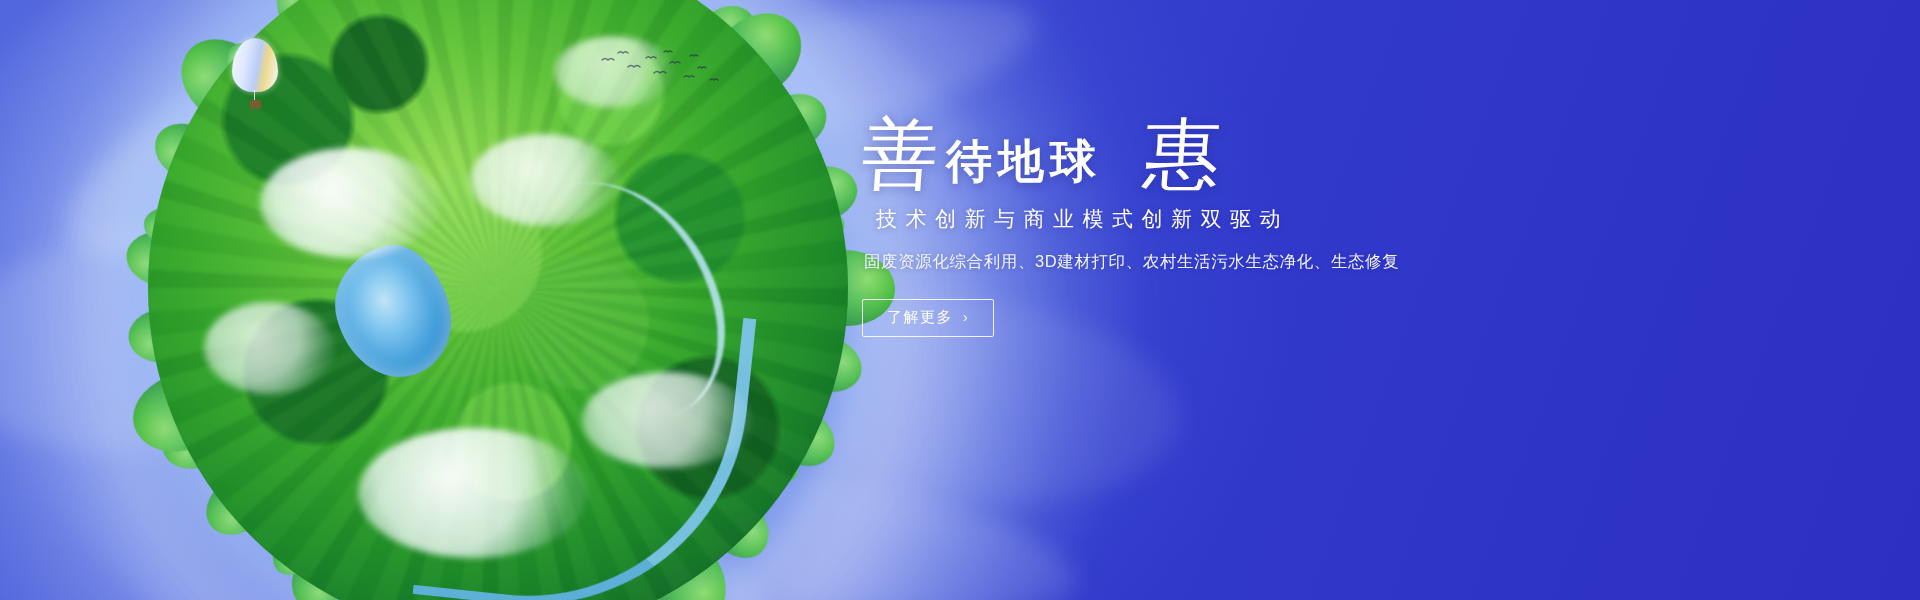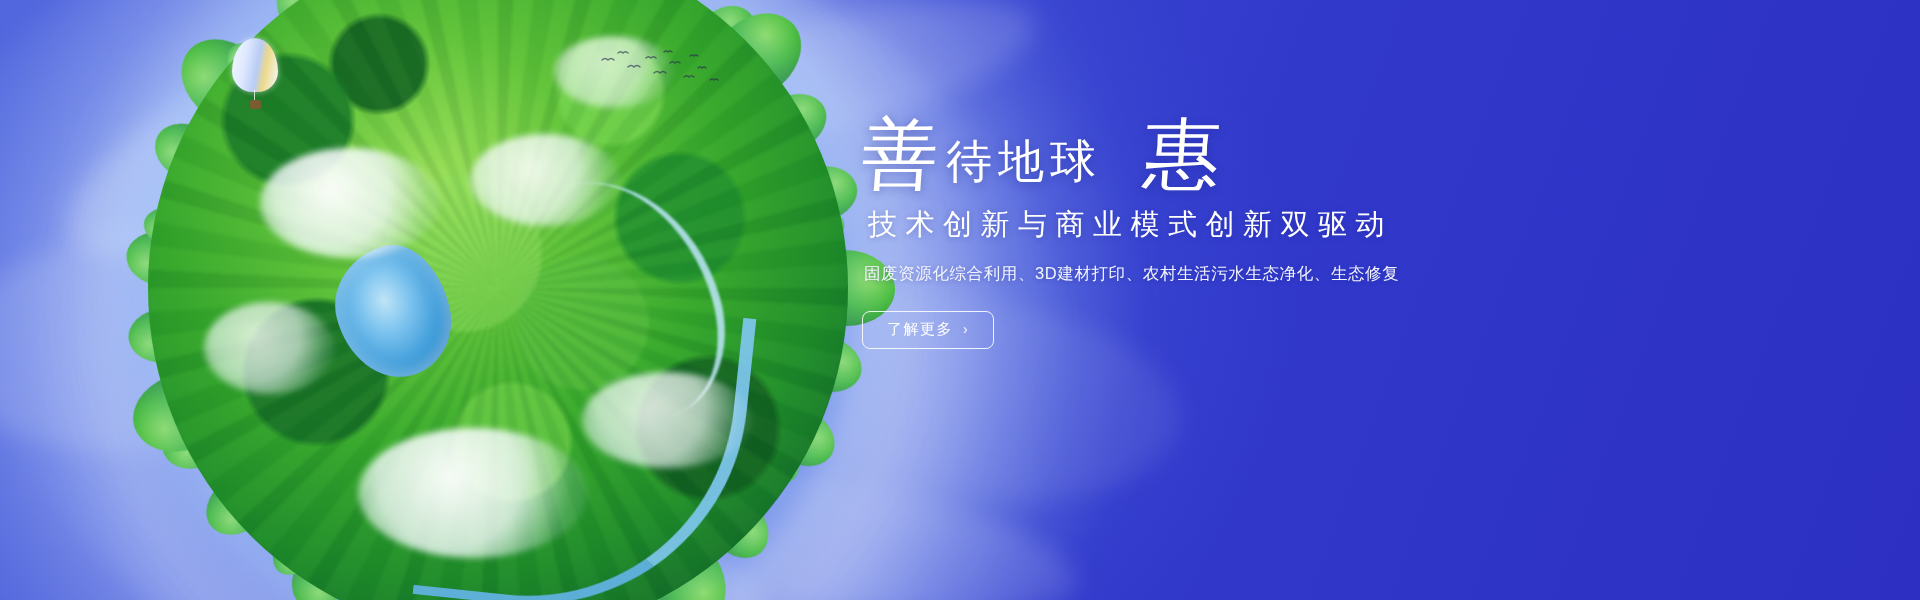--- a/index.html
+++ b/index.html
@@ -213,34 +213,34 @@
     line-height: .96;
     font-weight: 400;
     letter-spacing: 0;
     transform: skewX(-4deg);
     padding-right: 2px;
   }
   .reg {
     font-family: "Liberation Serif", "DejaVu Serif", serif;
     font-size: 46px;
     line-height: 1;
-    font-weight: 400;
+    font-weight: 700;
     letter-spacing: 6px;
     padding-bottom: 6px;
     padding-left: 6px;
   }
   .gap { width: 42px; }
 
   .subtitle {
     font-family: "Liberation Sans", sans-serif;
-    font-size: 29px;
+    font-size: 21px;
     letter-spacing: 8.5px;
     font-weight: 400;
     white-space: nowrap;
-    margin: 14px 0 0 6px;
+    margin: 14px 0 0 14px;
     text-shadow: 0 1px 6px rgba(20,30,120,0.30);
   }
   .desc {
     font-family: "Liberation Sans", sans-serif;
     font-size: 16.5px;
     letter-spacing: .6px;
     font-weight: 400;
     white-space: nowrap;
     margin: 18px 0 0 2px;
     color: #f2f5ff;
@@ -250,21 +250,21 @@
     display: inline-flex;
     align-items: center;
     justify-content: center;
     gap: 10px;
     margin-top: 26px;
     margin-left: 0;
     padding: 0 24px;
     height: 38px;
     min-width: 115px;
     border: 1px solid rgba(255,255,255,0.88);
-    border-radius: 8px;
+    border-radius: 2px;
     background: transparent;
     color: #ffffff;
     font-family: "Liberation Sans", sans-serif;
     font-size: 15px;
     letter-spacing: 1.5px;
     cursor: pointer;
     box-sizing: border-box;
   }
   .cta .chev {
     font-size: 14px;

